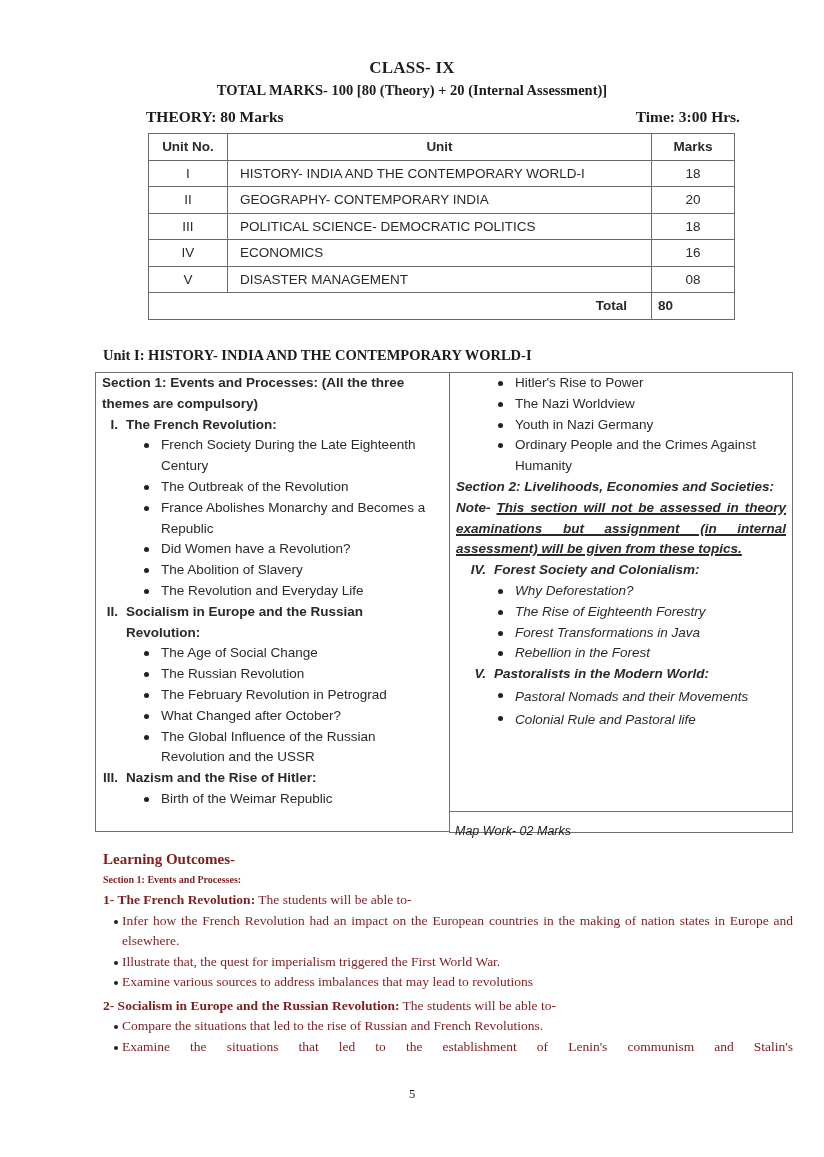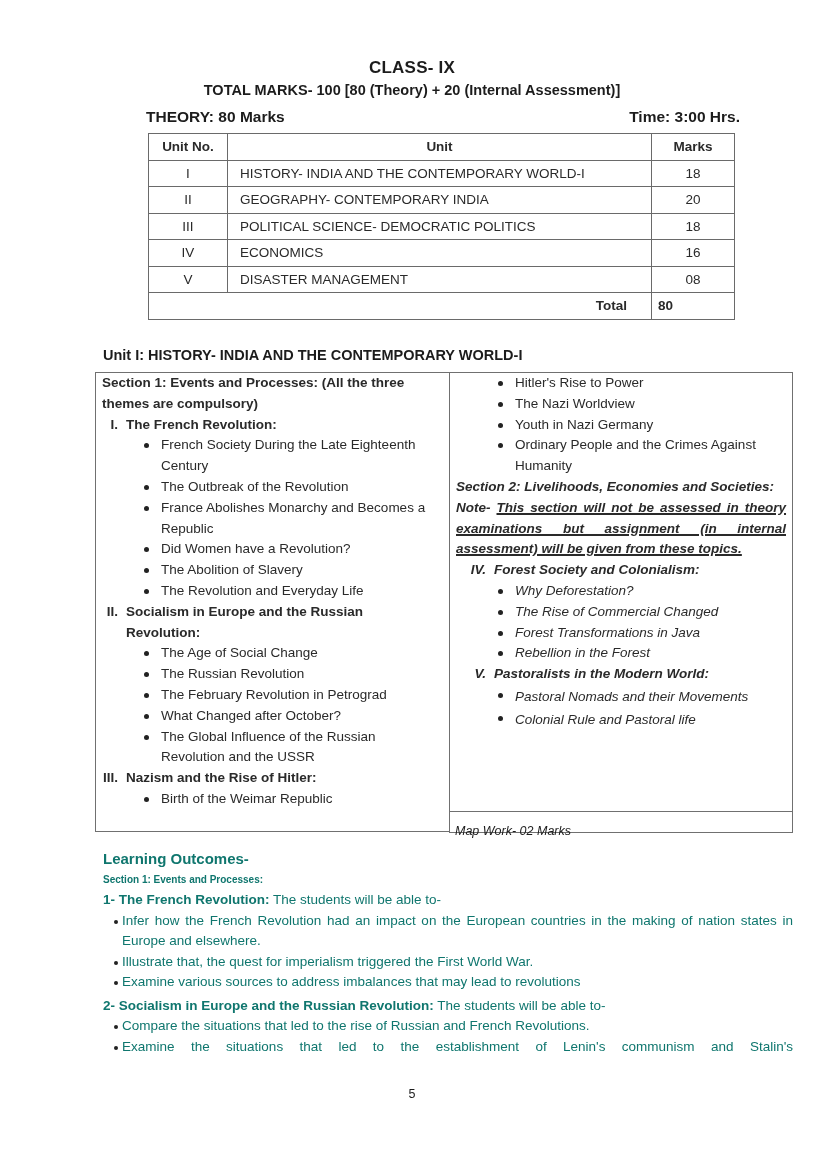--- a/index.html
+++ b/index.html
@@ -1,20 +1,20 @@
 <!DOCTYPE html>
 <html><head>
 <meta charset="utf-8">
 <style>
   html, body { margin: 0; padding: 0; background: #ffffff; }
   body {
     width: 824px; height: 1157px; position: relative; overflow: hidden;
     font-family: "Liberation Sans", sans-serif; color: #1c1c1c;
   }
-  .abs { position: absolute; }
+  .abs { position: absolute; font-family: Liberation Serif, serif; }
   .title-class { top: 58px; left: 0; width: 824px; text-align: center; font-weight: bold; font-size: 17px; letter-spacing: 0.2px; }
   .title-marks { top: 82px; left: 0; width: 824px; text-align: center; font-weight: bold; font-size: 14.5px; }
   .theory-line { top: 108px; left: 146px; width: 594px; font-weight: bold; font-size: 15.5px; display: flex; justify-content: space-between; }
 
   table.marks {
     position: absolute; top: 133px; left: 148px; width: 587px;
     border-collapse: collapse; font-size: 13.5px; color: #2a2a2a;
   }
   table.marks td, table.marks th {
     border: 1.5px solid #6a6a6a; height: 25.5px; padding: 0 6px;
@@ -50,21 +50,21 @@
   .col li::before {
     content: ""; position: absolute; left: 48px; top: 8px; width: 5px; height: 5px;
     border-radius: 50%; background: #222;
   }
   .right .sec2 { font-weight: bold; font-style: italic; padding: 0 6px; }
   .right .note { padding: 0 6px; text-align: justify; font-weight: bold; font-style: italic; }
   .right .note u { text-decoration-thickness: 1.5px; }
   .right .italic-list li { font-style: italic; }
   .right .roman.it { font-style: italic; }
 
-  .lo { left: 103px; width: 690px; font-size: 13.5px; line-height: 20.5px; color: #0f766e; }
+  .lo { left: 103px; width: 690px; font-size: 13.5px; line-height: 20.5px; color: #7f1d1d; }
   .lo .h1 { font-weight: bold; font-size: 15px; }
   .lo .h2 { font-weight: bold; font-size: 10px; }
   .lo .item { }
   .lo .item b { font-weight: bold; }
   .lo .bul { position: relative; padding-left: 19px; text-align: justify; }
   .lo .bul::before { content: ""; position: absolute; left: 11px; top: 9px; width: 4px; height: 4px; border-radius: 50%; background: #222; }
   .page-num { top: 1087px; left: 0; width: 824px; text-align: center; font-size: 12.5px; }
 </style>
 </head>
 <body>
@@ -161,21 +161,21 @@
   <div class="sec2">Section 2: Livelihoods, Economies and Societies:</div>
   <div class="note">
     <span>Note- </span><u>This section will not be assessed in theory examinations but assignment (in internal assessment) will be given from these topics.</u>
   </div>
   <div class="roman it">
     <span class="rn" style="width:36px">IV.</span>
     <span>Forest Society and Colonialism:</span>
   </div>
   <ul class="italic-list">
     <li>Why Deforestation?</li>
-    <li>The Rise of Commercial Changed</li>
+    <li>The Rise of Eighteenth Forestry</li>
     <li>Forest Transformations in Java</li>
     <li>Rebellion in the Forest</li>
   </ul>
   <div class="roman it">
     <span class="rn" style="width:36px">V.</span>
     <span>Pastoralists in the Modern World:</span>
   </div>
   <ul class="italic-list" style="line-height:23.5px">
     <li>Pastoral Nomads and their Movements</li>
     <li>Colonial Rule and Pastoral life</li>

